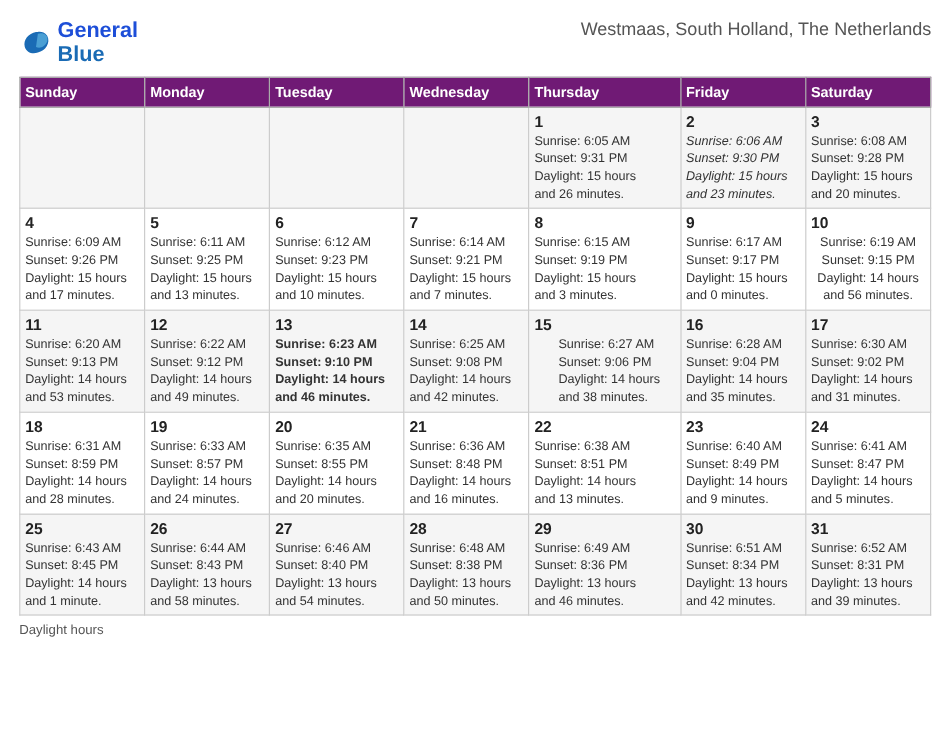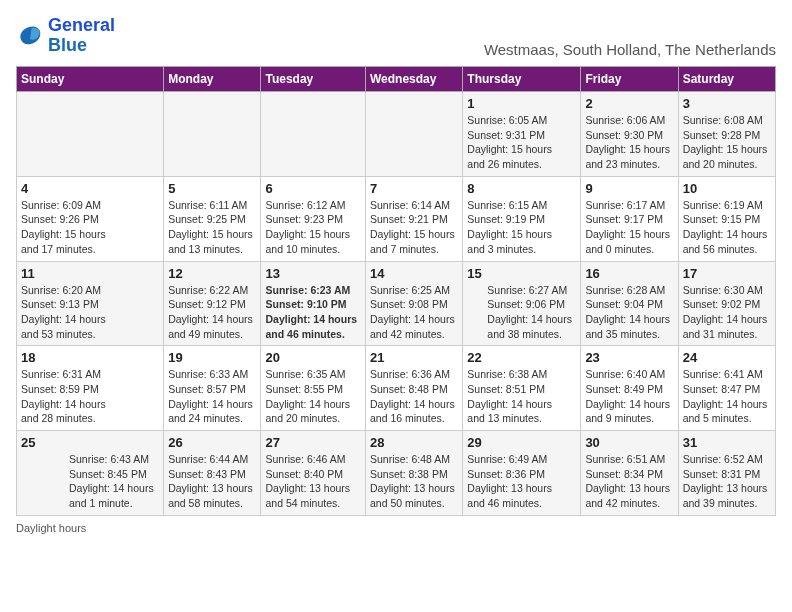--- a/index.html
+++ b/index.html
@@ -38,21 +38,20 @@
       text-align: right;
     }
     .month-title {
       font-size: 36px;
       font-weight: normal;
       color: #333;
     }
     .subtitle {
       font-size: 15px;
       color: #555;
-      margin-top: 25px;
     }
     table {
       width: 100%;
       border-collapse: collapse;
       font-size: 11px;
     }
     thead tr th {
       background: #701a75;
       color: #fff;
       padding: 5px 4px;
@@ -129,21 +128,21 @@
         <td class="empty"></td>
         <td>
           <span class="day-num">1</span>
           <div class="day-info" style="white-space: pre-line;">Sunrise: 6:05 AM
 Sunset: 9:31 PM
 Daylight: 15 hours
 and 26 minutes.</div>
         </td>
         <td>
           <span class="day-num">2</span>
-          <div class="day-info" style="white-space: pre-line;">Sunrise: 6:06 AM
+          <div class="day-info" style="white-space: pre-line; font-style: italic;">Sunrise: 6:06 AM
 Sunset: 9:30 PM
 Daylight: 15 hours
 and 23 minutes.</div>
         </td>
         <td>
           <span class="day-num">3</span>
           <div class="day-info" style="white-space: pre-line;">Sunrise: 6:08 AM
 Sunset: 9:28 PM
 Daylight: 15 hours
 and 20 minutes.</div>
@@ -187,21 +186,21 @@
         </td>
         <td>
           <span class="day-num">9</span>
           <div class="day-info" style="white-space: pre-line;">Sunrise: 6:17 AM
 Sunset: 9:17 PM
 Daylight: 15 hours
 and 0 minutes.</div>
         </td>
         <td>
           <span class="day-num">10</span>
-          <div class="day-info" style="white-space: pre-line;">Sunrise: 6:19 AM
+          <div class="day-info" style="white-space: pre-line; text-align: center;">Sunrise: 6:19 AM
 Sunset: 9:15 PM
 Daylight: 14 hours
 and 56 minutes.</div>
         </td>
       </tr>
       <tr>
         <td>
           <span class="day-num">11</span>
           <div class="day-info" style="white-space: pre-line;">Sunrise: 6:20 AM
 Sunset: 9:13 PM
@@ -298,21 +297,21 @@
           <span class="day-num">24</span>
           <div class="day-info" style="white-space: pre-line;">Sunrise: 6:41 AM
 Sunset: 8:47 PM
 Daylight: 14 hours
 and 5 minutes.</div>
         </td>
       </tr>
       <tr>
         <td>
           <span class="day-num">25</span>
-          <div class="day-info" style="white-space: pre-line; margin-left: 48px;">Sunrise: 6:43 AM
+          <div class="day-info" style="white-space: pre-line;">Sunrise: 6:43 AM
 Sunset: 8:45 PM
 Daylight: 14 hours
 and 1 minute.</div>
         </td>
         <td>
           <span class="day-num">26</span>
           <div class="day-info" style="white-space: pre-line;">Sunrise: 6:44 AM
 Sunset: 8:43 PM
 Daylight: 13 hours
 and 58 minutes.</div>

